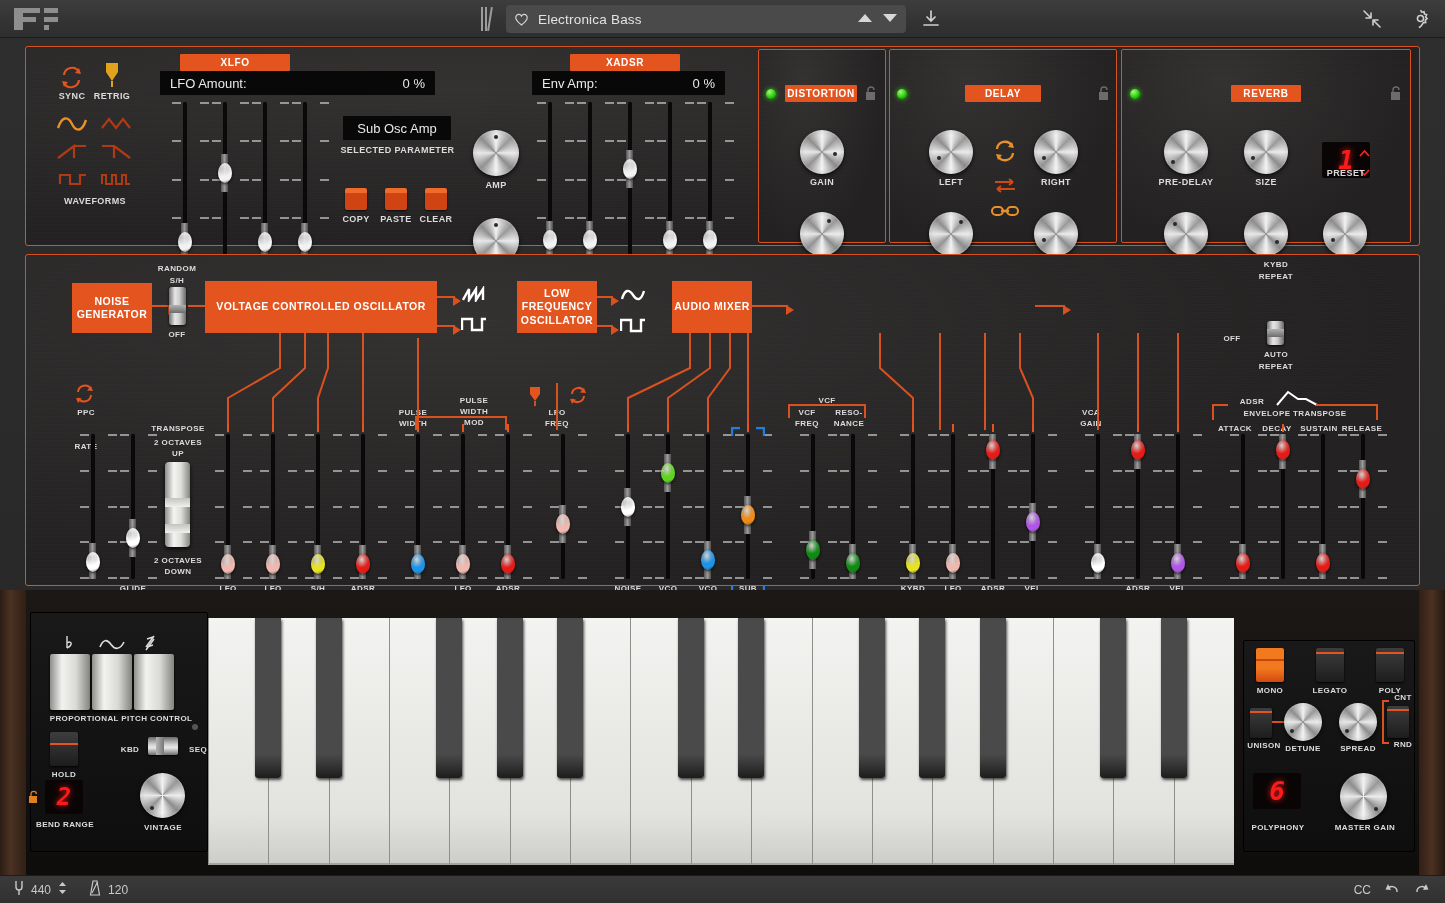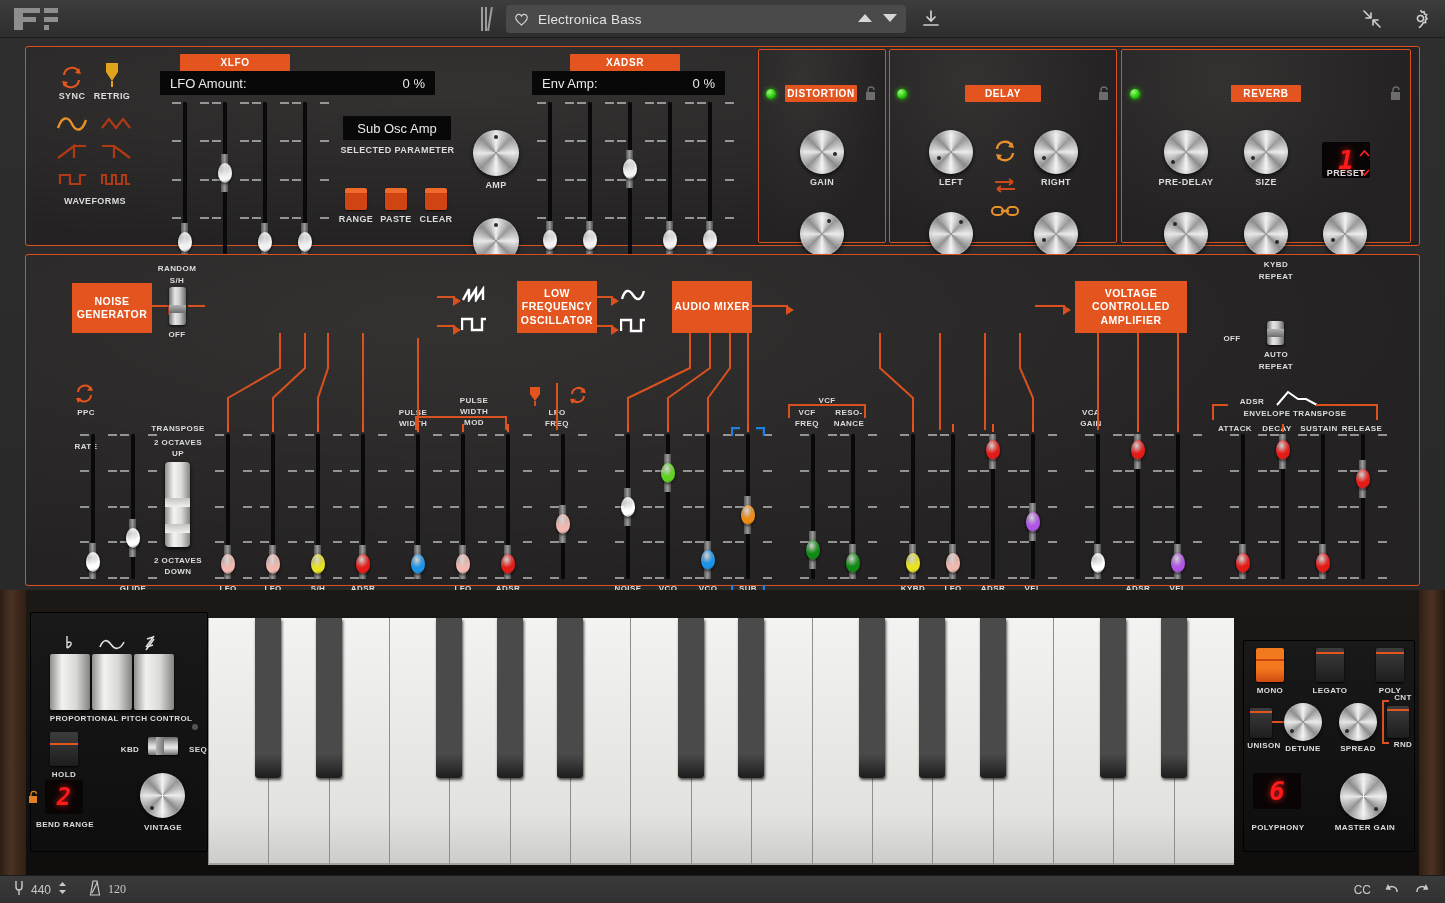--- a/index.html
+++ b/index.html
@@ -310,21 +310,21 @@
         <div class="cap" style="left: 8px; top: 130px; background: radial-gradient(circle at 38% 28%, rgba(255, 255, 255, 0.6), rgb(242, 242, 242) 48%, rgb(242, 242, 242) 70%, rgba(0, 0, 0, 0.45));"></div>
         <div class="lbl sm" style="left: -13px; top: 160px; width: 56px;">S/H</div>
       </div>
     </div>
 
   <div class="lcd" style="left:343px;top:78px;width:108px;height:24px;justify-content:center;">
     <span>Sub Osc Amp</span>
   </div>
   <div class="lbl" style="left:340px;top:107px;width:115px;">SELECTED PARAMETER</div>
   <div class="small-btn" style="left:345px;top:150px;"></div>
-  <div class="lbl" style="left:332px;top:176px;width:48px;">RANGE</div>
+  <div class="lbl" style="left:332px;top:176px;width:48px;">COPY</div>
   <div class="small-btn" style="left:385px;top:150px;"></div>
   <div class="lbl" style="left:372px;top:176px;width:48px;">PASTE</div>
   <div class="small-btn" style="left:425px;top:150px;"></div>
   <div class="lbl" style="left:412px;top:176px;width:48px;">CLEAR</div>
 
   <div class="titletab" style="left:570px;top:16px;width:110px;">XADSR</div>
   <div class="knob" style="left:473px;top:92px;width:46px;height:46px;">
     <div class="pt" style="left:21px;top:5px;"></div>
     </div>
   <div class="lbl" style="left:470px;top:142px;width:52px;">AMP</div>
@@ -515,28 +515,28 @@
   <div class="knob" style="left:1323px;top:174px;width:44px;height:44px;">
       <div class="pt" style="left:8px;top:26px;"></div>
     </div>
   <div class="lbl" style="left:1312px;top:221px;width:66px;">AMOUNT</div>
 
   <div class="panel" style="left:25px;top:216px;width:1395px;height:332px;"></div>
 
   <div class="modblk" style="left:72px;top:245px;width:80px;height:50px;">
     <span>NOISE GENERATOR</span>
     </div>
+  <div class="modblk" style="left:205px;top:243px;width:232px;height:52px;">
+    <span>VOLTAGE CONTROLLED OSCILLATOR</span>
+    </div>
   <div class="modblk" style="left:517px;top:243px;width:80px;height:52px;">
     <span>LOW FREQUENCY OSCILLATOR</span>
     </div>
   <div class="modblk" style="left:672px;top:243px;width:80px;height:52px;">
     <span>AUDIO MIXER</span>
-    </div>
-  <div class="modblk" style="left:1075px;top:243px;width:112px;height:52px;">
-    <span>VOLTAGE CONTROLLED AMPLIFIER</span>
     </div>
 
   <div class="wire" style="left:152px;top:267px;width:18px;height:2px;"></div>
   <div style="position:absolute;left:168px;top:263px;"><svg width="8" height="10">
         <polygon points="0,0 8,5 0,10" fill="#d8511f"></polygon>
       </svg></div>
   <div class="wire" style="left:188px;top:267px;width:17px;height:2px;"></div>
   <div class="wire" style="left:752px;top:267px;width:36px;height:2px;"></div>
   <div style="position:absolute;left:786px;top:263px;"><svg width="8" height="10">
         <polygon points="0,0 8,5 0,10" fill="#d8511f"></polygon>
@@ -1339,21 +1339,21 @@
       <svg width="10" height="16" viewBox="0 0 10 16">
           <path d="M2 1 v6 a3 3 0 0 0 6 0 V1 M5 10 v5" stroke="#c9c9c9" stroke-width="1.4" fill="none"></path>
         </svg></span>
     <span>440</span>
     <span>
       <svg width="9" height="14" viewBox="0 0 9 14">
           <polygon points="4.5,1 8,5 1,5" fill="#c9c9c9"></polygon>
           <polygon points="4.5,13 8,9 1,9" fill="#c9c9c9"></polygon>
         </svg></span>
   </div>
-  <div class="seg" style="margin-left:22px;font-family:Liberation Serif, serif;">
+  <div class="seg" style="margin-left:22px;">
     <span>
       <svg width="12" height="16" viewBox="0 0 12 16">
           <path d="M4 1 h4 l2.5 14 h-9z" fill="none" stroke="#c9c9c9" stroke-width="1.2"></path>
           <path d="M8.5 2 L3 13" stroke="#c9c9c9" stroke-width="1.1"></path>
         </svg></span>
     <span>120</span>
   </div>
   <div style="flex:1"></div>
   <div class="seg" style="margin-right:16px;gap:14px;">
     <span>CC</span>

